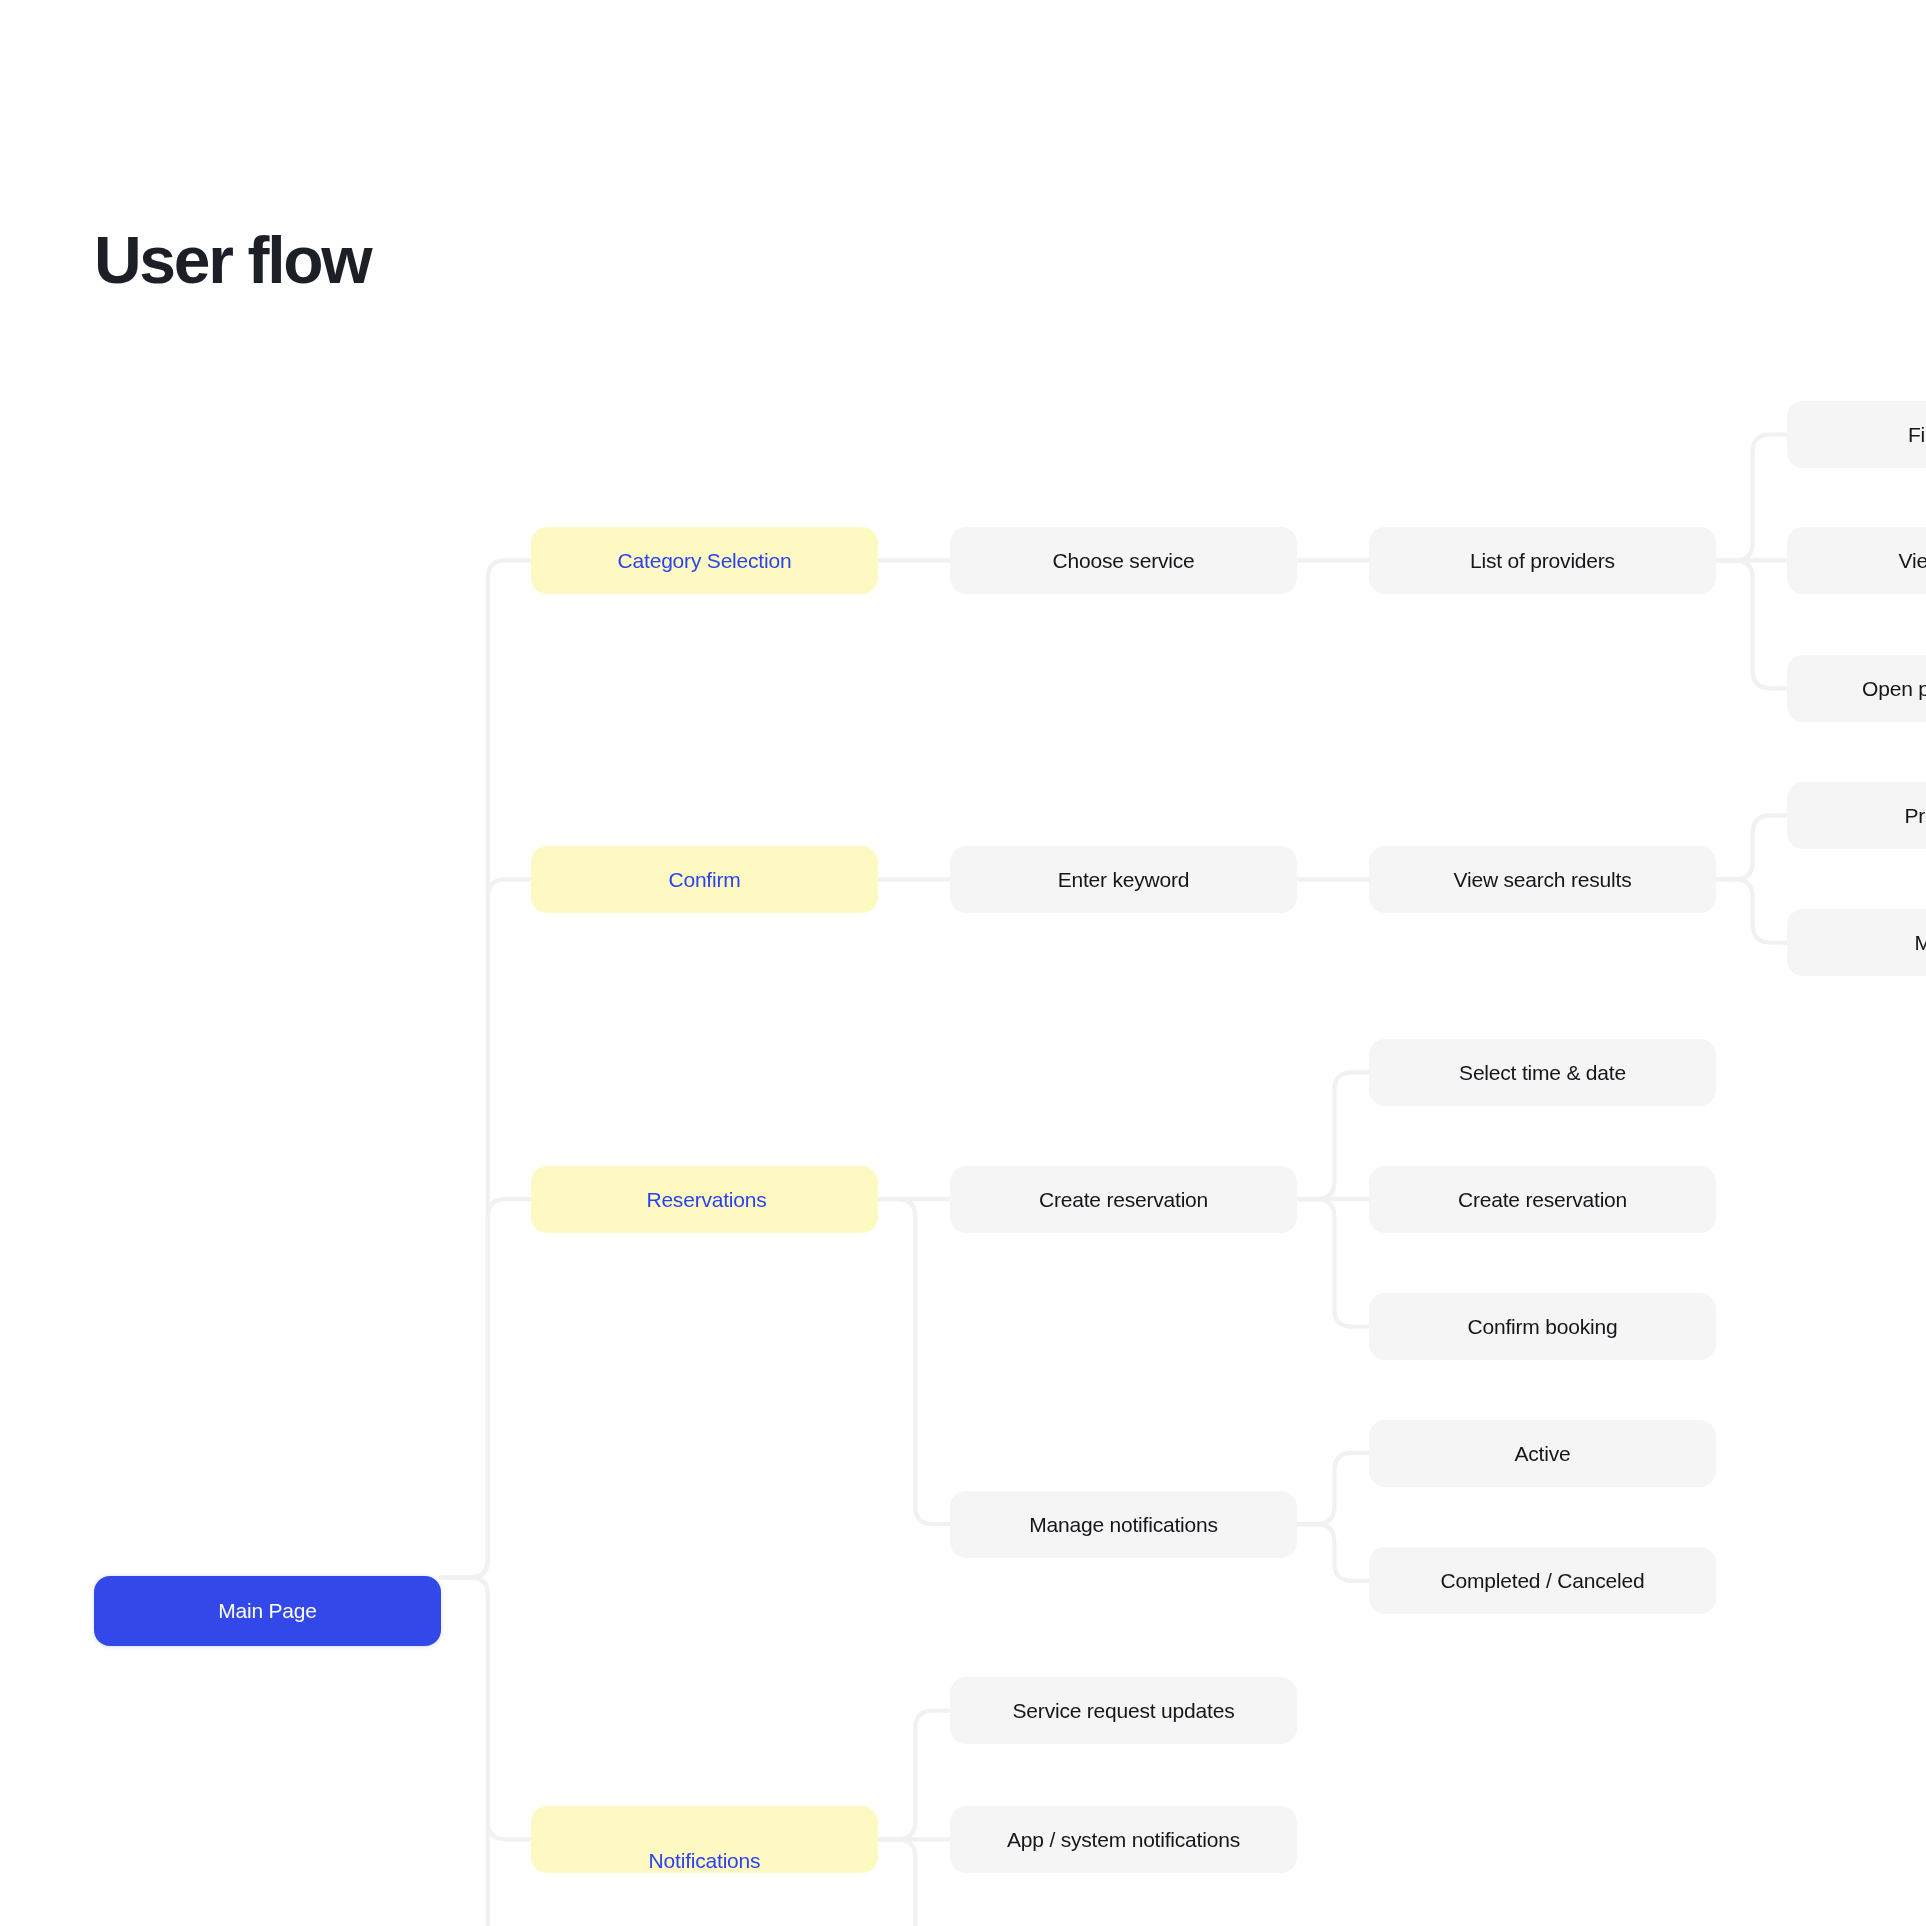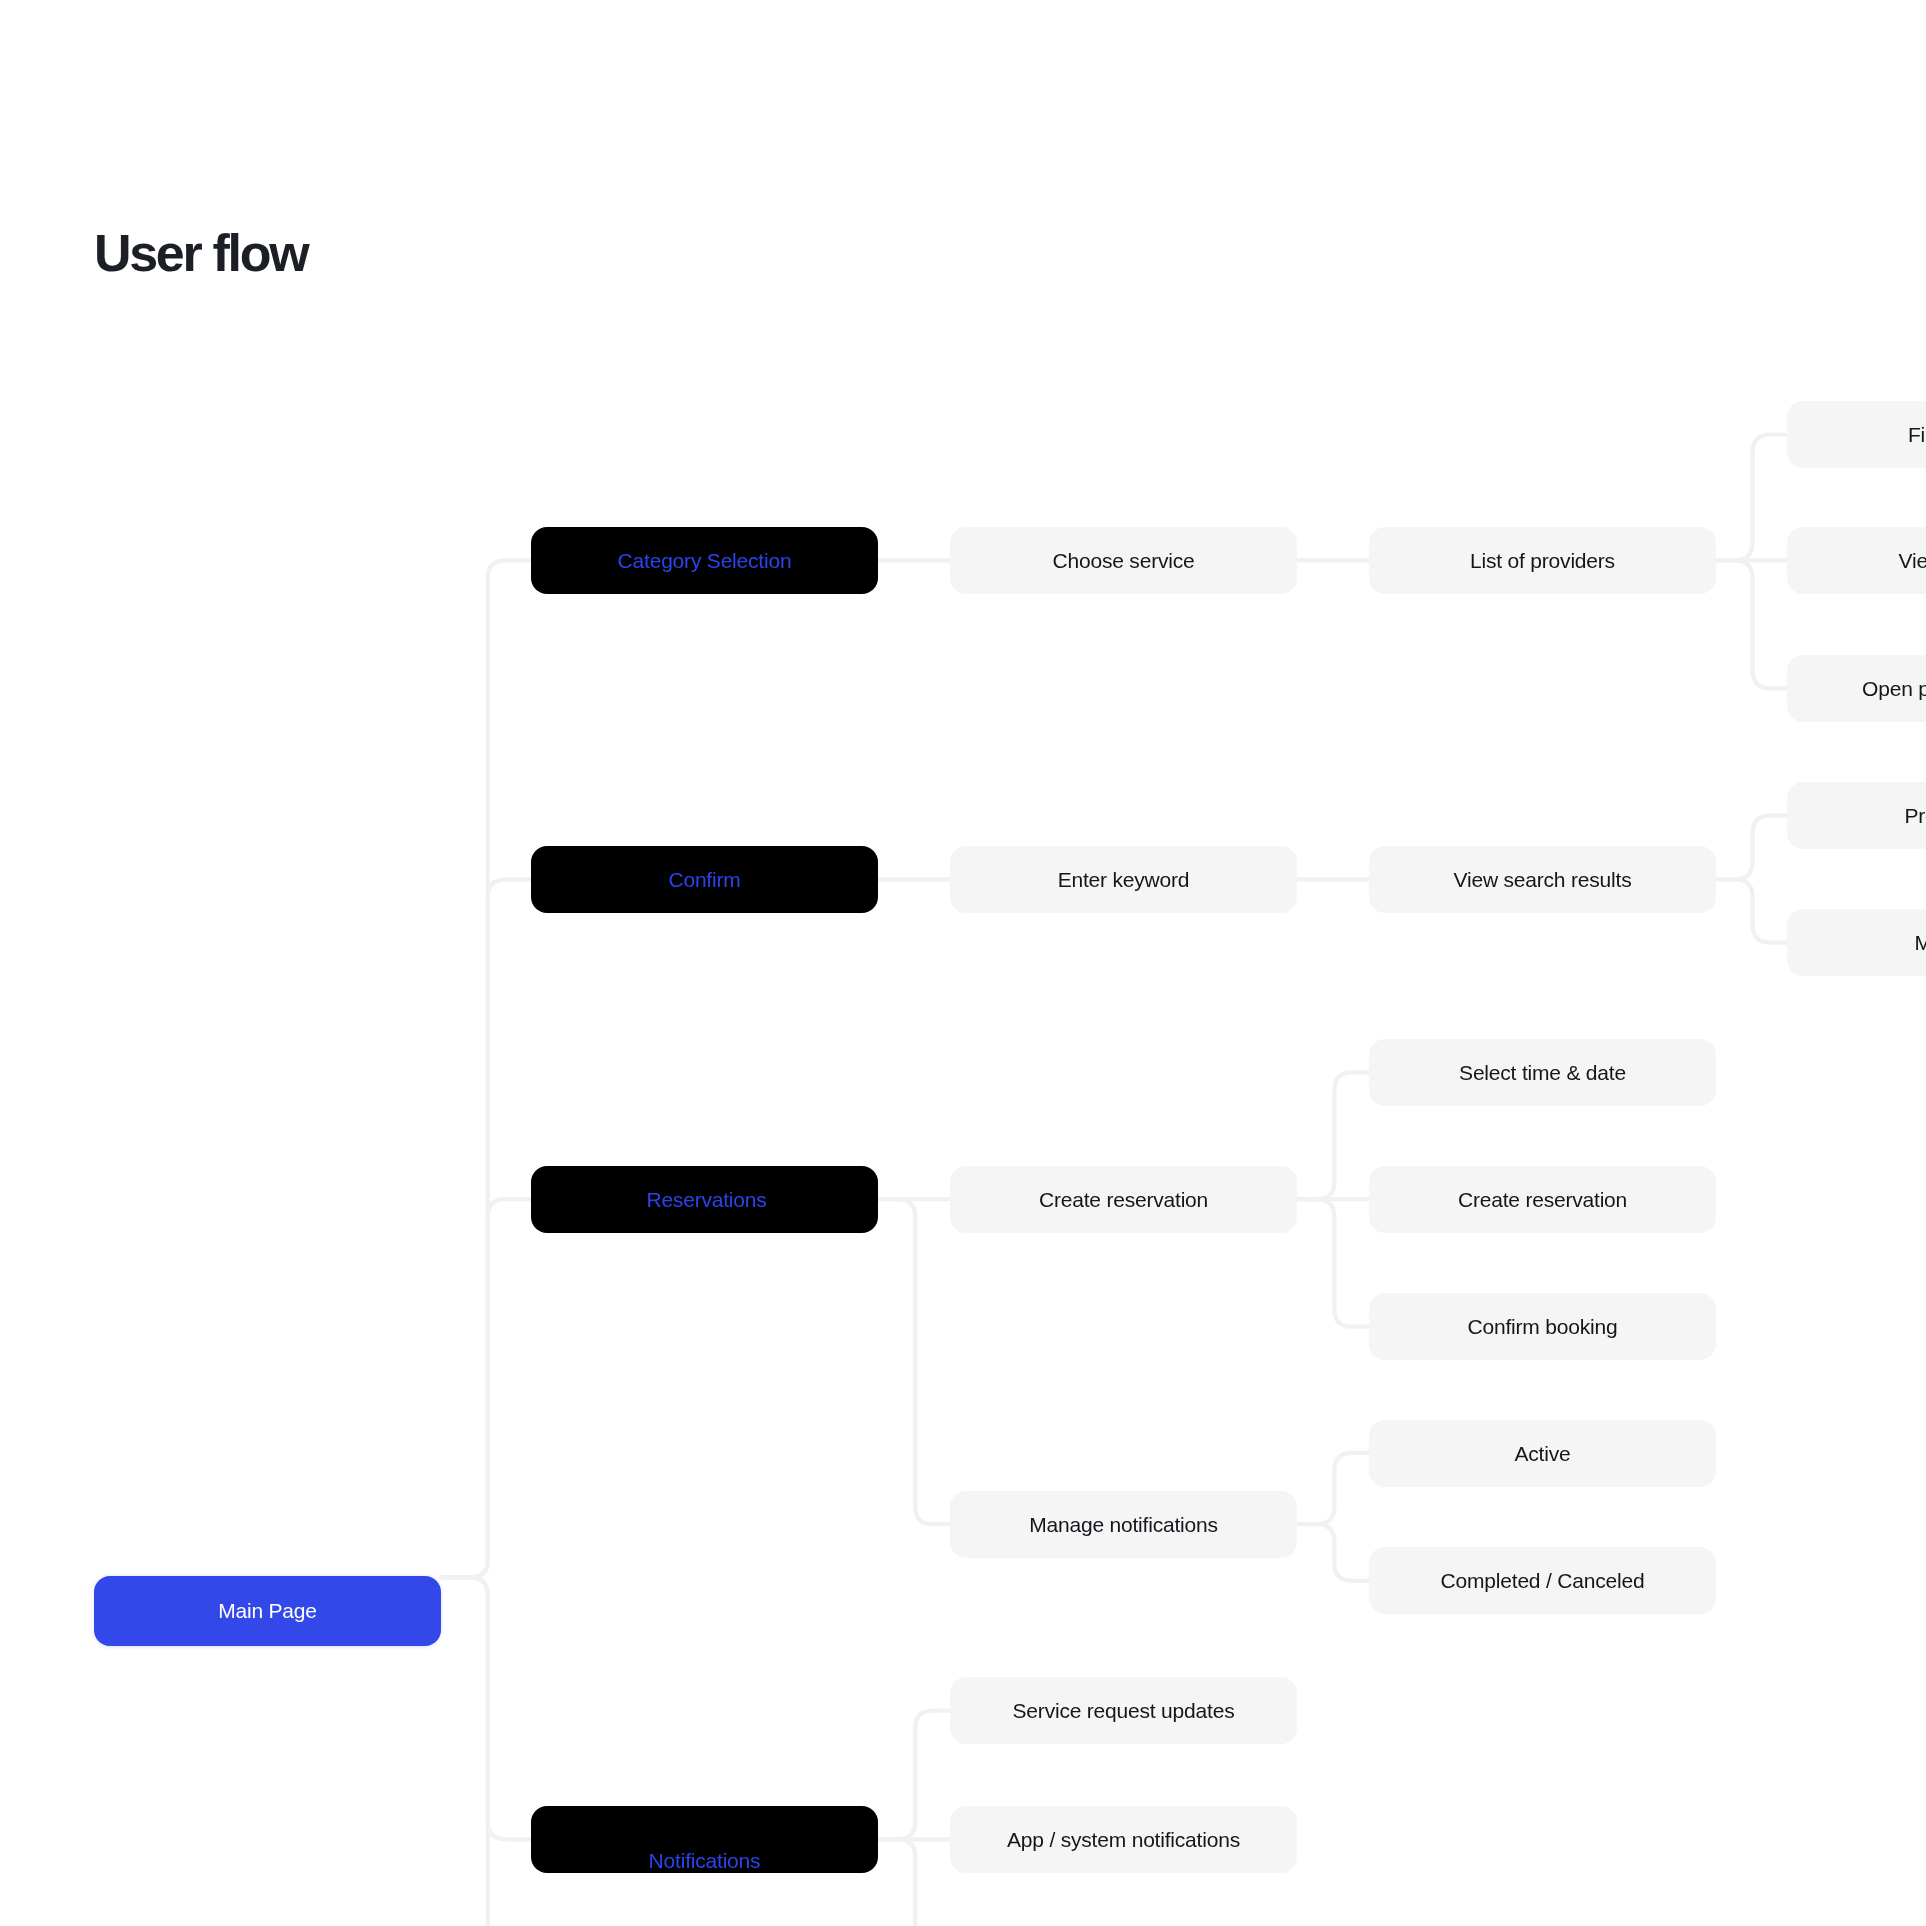--- a/index.html
+++ b/index.html
@@ -17,21 +17,21 @@
     width: 2219px;
     height: 2986px;
     background: #FFFFFF;
   }
 
   
   #page-title {
     position: absolute;
     left: 94px;
     top: 227px;
-    font-size: 52px;
+    font-size: 66px;
     font-weight: 700;
     letter-spacing: -2.3px;
     color: #1C1F26;
     line-height: 1;
     white-space: nowrap;
   }
 
   
   #links {
     position: absolute;
@@ -67,21 +67,21 @@
   }
 
   
   .node.root {
     background: #3348E8;
     box-shadow: 0 0.8px 3.9px rgba(51,72,232,0.18);
   }
   .node.root .label { color: #FFFFFF; }
 
   
-  .node.lv1 { background: #000000; }
+  .node.lv1 { background: #fef9c3; }
   .node.lv1 .label { color: #2B43EC; }
 
   
   .node.lv2, .node.lv3 { background: #F5F5F6; }
   .node.lv2 .label, .node.lv3 .label { color: #14161C; }
 </style>
 </head>
 <body>
 
 <div id="canvas">

